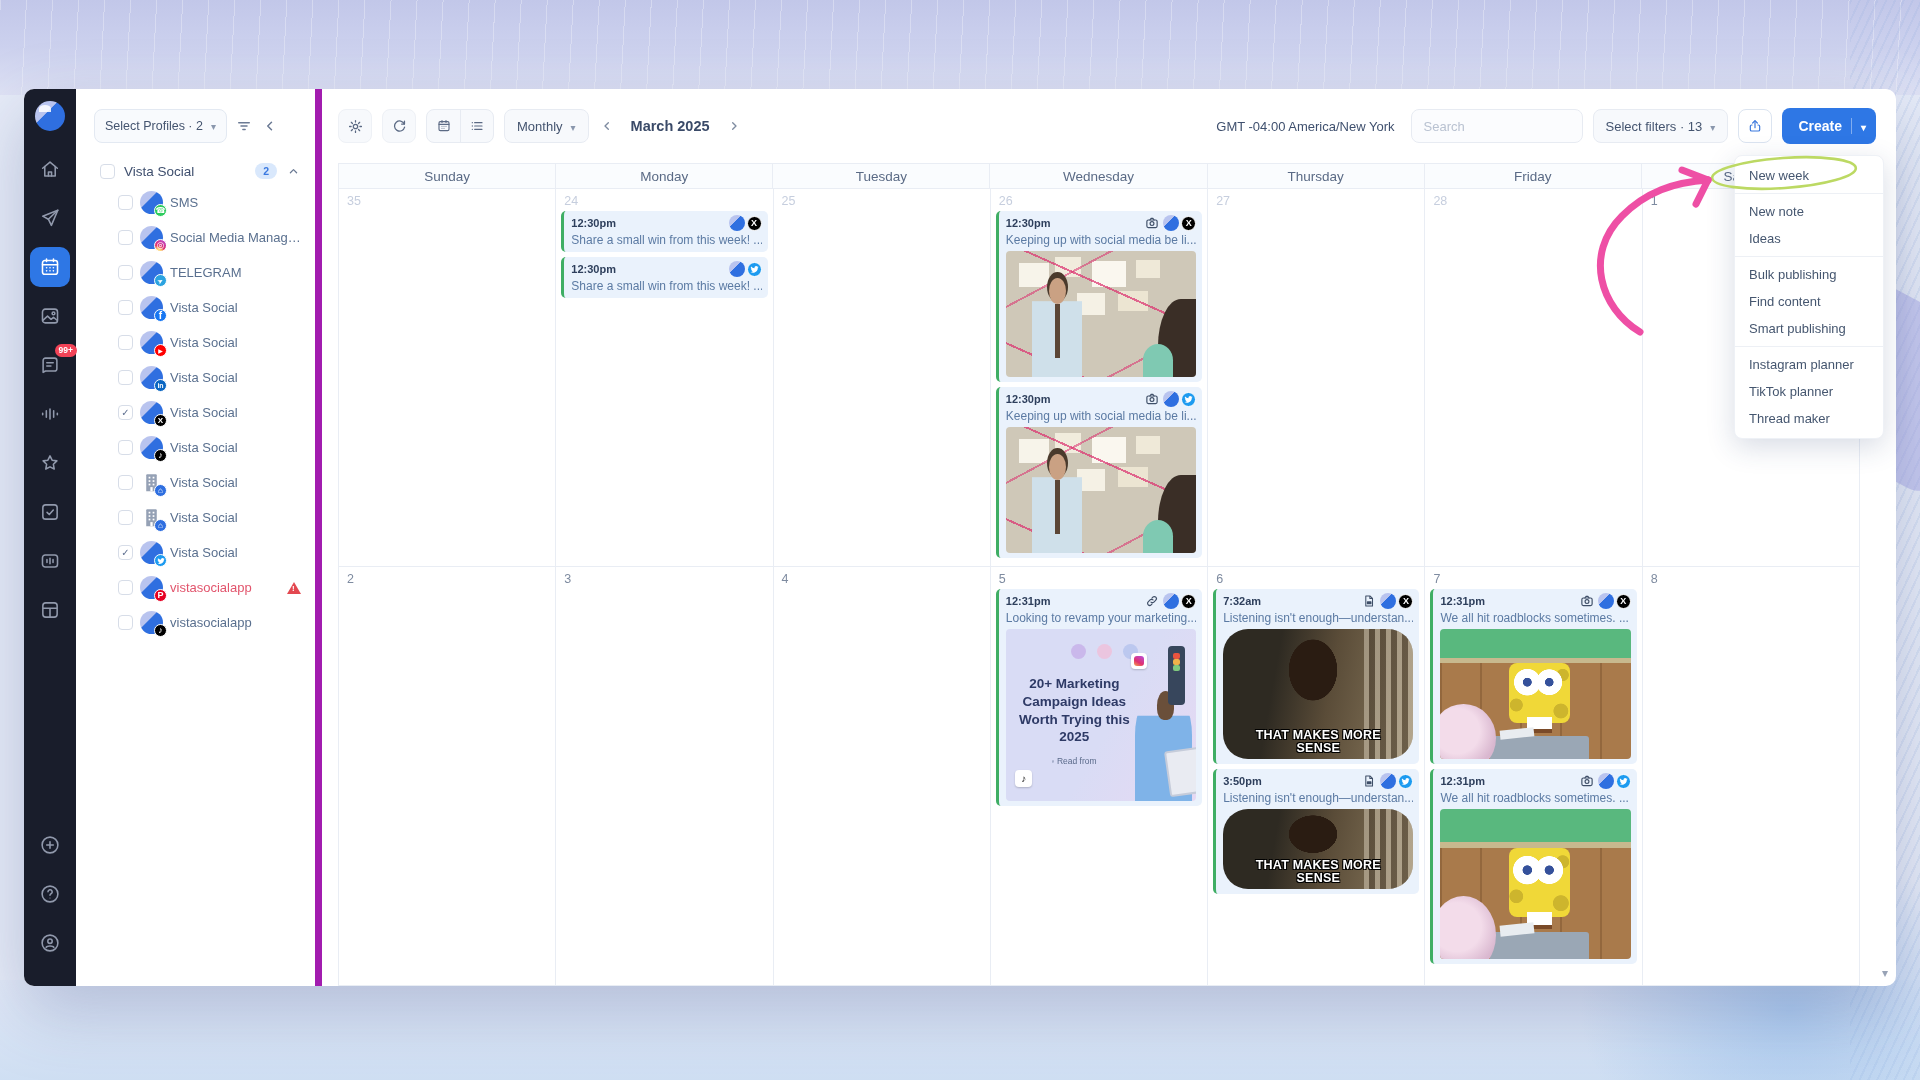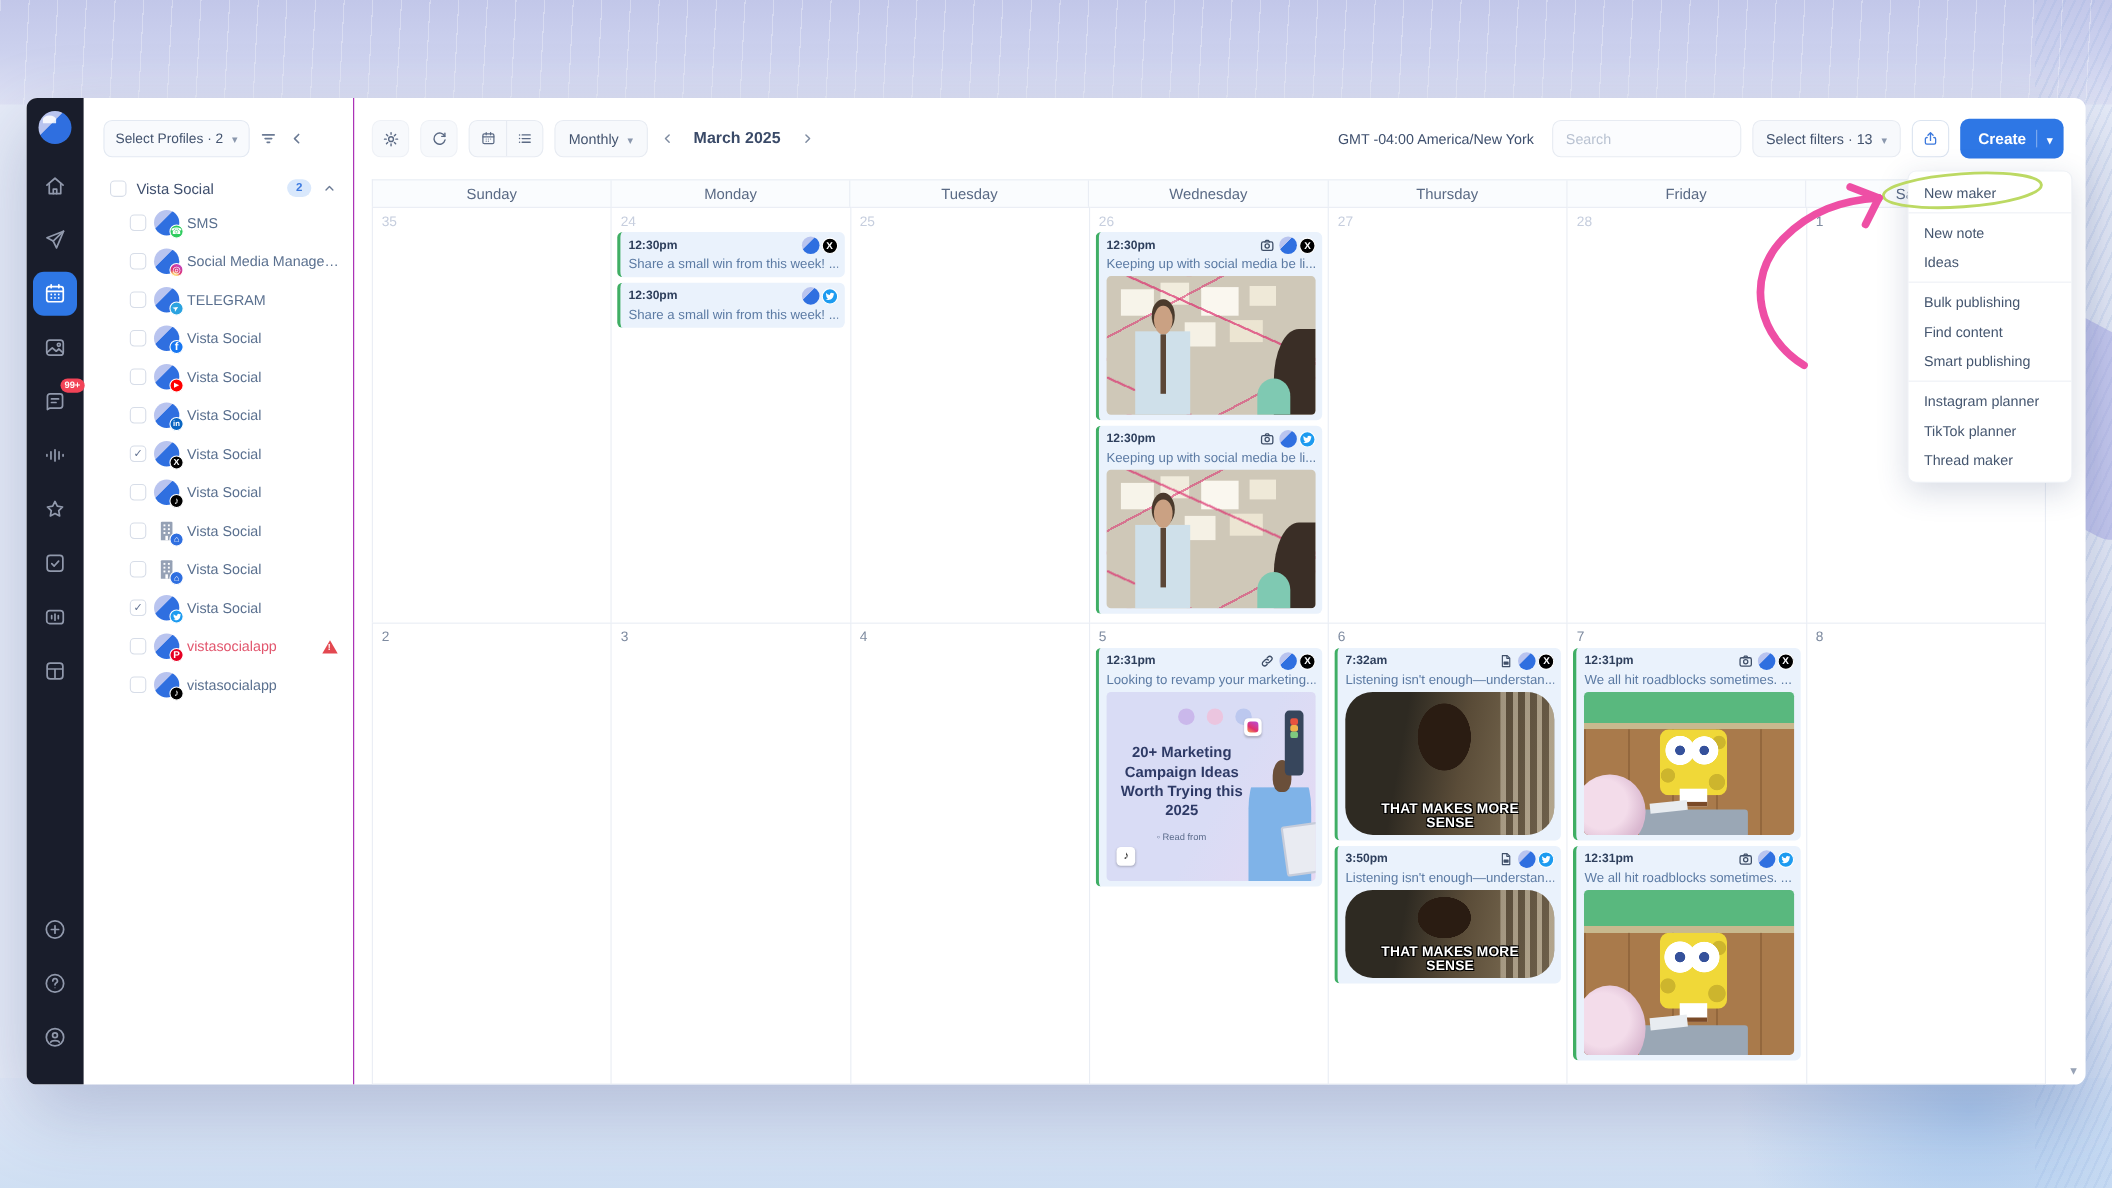--- a/index.html
+++ b/index.html
@@ -36,21 +36,21 @@
   .nav-btn { width:40px; height:40px; margin-bottom:9px; border-radius:10px; border:none;
     background:transparent; color:#9199ac; display:flex; align-items:center; justify-content:center;
     position:relative; cursor:pointer; }
   .nav-btn svg { width:22px; height:22px; }
   .nav-btn.active { background:#2e77e5; color:#fff; }
   .nav-badge { position:absolute; top:-1px; right:-7px; background:#f24357; color:#fff;
     font-size:8.5px; font-weight:700; padding:2px 4px; border-radius:8px; line-height:1; }
   .appbar .spacer { flex:1; }
 
   
-  .profiles { width:246px; flex:0 0 246px; border-right:1px solid #a21caf; position:relative; }
+  .profiles { width:246px; flex:0 0 246px; border-right:7px solid #a21caf; position:relative; }
   .pp-top { display:flex; align-items:center; gap:8px; padding:20px 12px 10px 18px; }
   .select-pill { height:34px; display:flex; align-items:center; gap:8px; padding:0 10px;
     border:1px solid #e3e9f2; background:#f8fafd; border-radius:8px; color:#44546f;
     font-size:12.5px; cursor:pointer; white-space:nowrap; }
   .icon-btn { background:none; border:none; color:#6b7a94; cursor:pointer;
     display:flex; align-items:center; }
   .icon-btn svg { width:18px; height:18px; }
   .caret::after { content:"▾"; font-size:10px; color:#8a97ad; }
   .group-row { display:flex; align-items:center; gap:9px; padding:10px 14px 6px 24px; }
   .group-label { flex:1; font-size:13.5px; color:#3f4f6e; font-weight:500; }
@@ -952,21 +952,21 @@
         <div class="cell">
             <span class="date">8</span>
           </div>
       </div>
     </div>
     <span class="scrollhint"></span>
   </section>
 </div>
 
 <div class="menu">
-  <div class="menu-item">New maker</div>
+  <div class="menu-item">New week</div>
   <div class="menu-div"></div>
   <div class="menu-item">New note</div>
   <div class="menu-item">Ideas</div>
   <div class="menu-div"></div>
   <div class="menu-item">Bulk publishing</div>
   <div class="menu-item">Find content</div>
   <div class="menu-item">Smart publishing</div>
   <div class="menu-div"></div>
   <div class="menu-item">Instagram planner</div>
   <div class="menu-item">TikTok planner</div>

